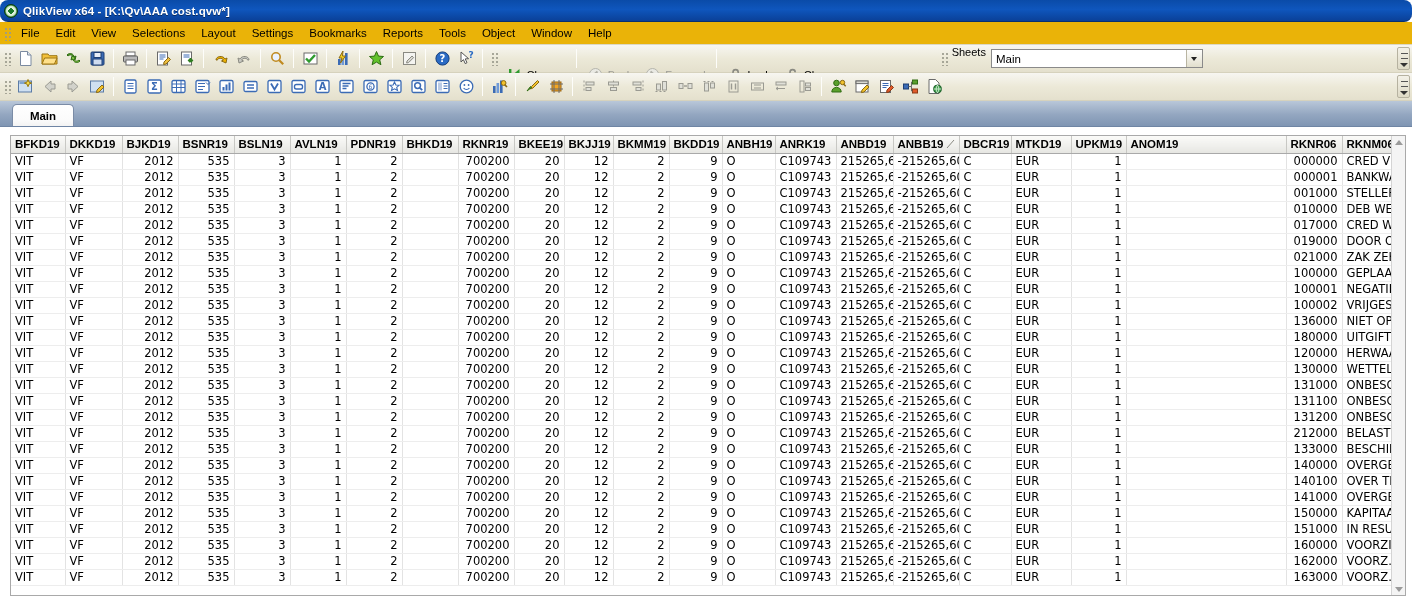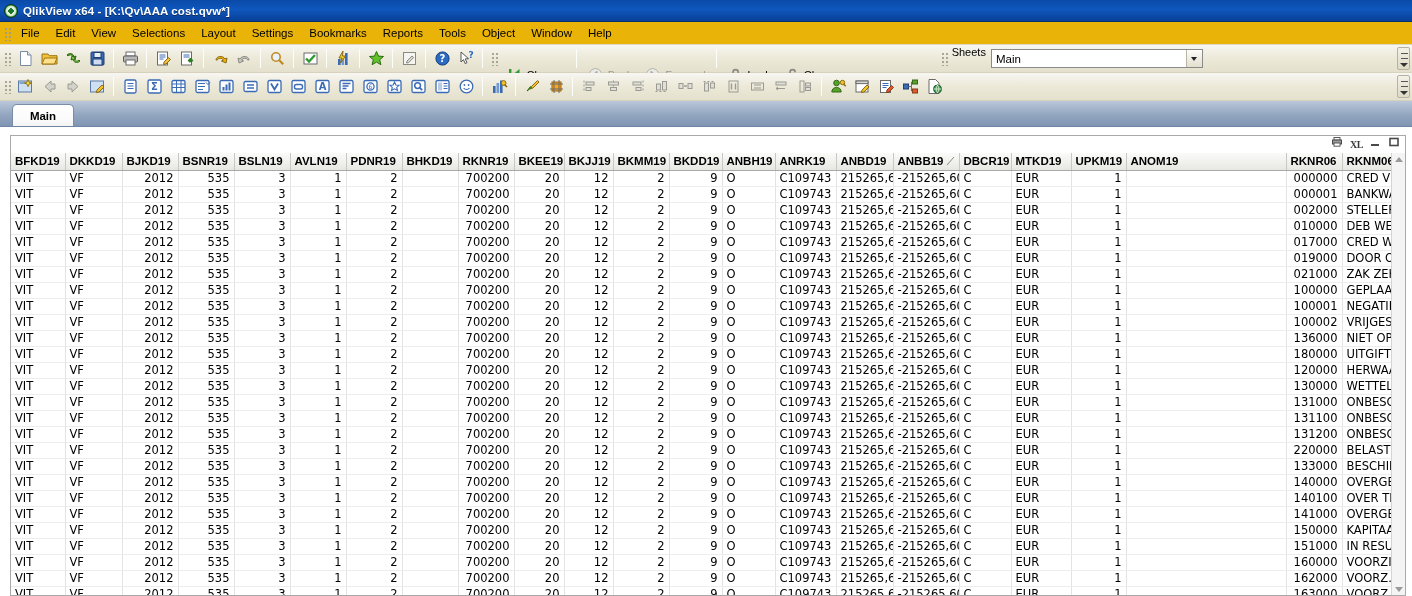--- a/index.html
+++ b/index.html
@@ -12,20 +12,21 @@
   }
 
   
   .titlebar {
     height: 22px;
     background: linear-gradient(to bottom, #0a4ba8 0%, #0f56bd 45%, #0a4097 100%);
     display: flex; align-items: center;
     padding: 0 4px;
     color: #fff;
     border-bottom: 1px solid #08306f;
+    border-radius: 8px;
   }
   .title-logo {
     width: 14px; height: 14px; border-radius: 50%;
     background: radial-gradient(circle at 50% 50%, #1b7a2a 0%, #1b7a2a 30%, #eaf7ea 32%, #cfe9cf 55%, #3a8c3a 70%, #0d4a14 100%);
     border: 1px solid #0c3a10;
     margin-right: 5px; flex: none;
   }
   .title-text {
     font-size: 11.5px; font-weight: bold;
     letter-spacing: 0.1px;
@@ -838,48 +839,20 @@
 
 <div class="tabstrip">
   <div class="sheet-tab">
     <span>Main</span>
   </div>
 </div>
 
 <div class="sheet">
   <div class="tableobj">
 
-    <div class="obj-caption">
-      <div class="cap-btn">
-        <span class="ico">
-            <svg width="12" height="12" viewBox="0 0 12 12">
-          <rect x="3" y="1.5" width="6" height="2.6" fill="#fff" stroke="#5a5a5a"></rect>
-          <rect x="1.5" y="4" width="9" height="4" fill="#9a9a9a" stroke="#4a4a4a"></rect>
-          <rect x="3" y="7" width="6" height="3.2" fill="#fff" stroke="#5a5a5a"></rect>
-            </svg>
-          </span>
-      </div>
-      <div class="cap-btn">
-        <span class="cap-xl">XL</span>
-      </div>
-      <div class="cap-btn">
-        <span class="ico">
-            <svg width="12" height="12" viewBox="0 0 12 12">
-          <rect x="2" y="8" width="8" height="2" fill="#4a4a4a"></rect>
-            </svg>
-          </span>
-      </div>
-      <div class="cap-btn">
-        <span class="ico">
-            <svg width="12" height="12" viewBox="0 0 12 12">
-          <rect x="2" y="2.5" width="8" height="7" fill="none" stroke="#4a4a4a" stroke-width="1.6"></rect>
-            </svg>
-          </span>
-      </div>
-    </div>
 
     <div class="tbl-wrap">
       <div class="tbl-scroll">
         <table class="grid">
           <colgroup id="colgroup">
               <col style="width: 54px;">
               <col style="width: 57px;">
               <col style="width: 56px;">
               <col style="width: 56px;">
               <col style="width: 56px;">
@@ -997,21 +970,21 @@
                 <td class="num">2</td>
                 <td class="num">9</td>
                 <td>O</td>
                 <td>C109743</td>
                 <td class="num">215265,60</td>
                 <td class="num">-215265,60</td>
                 <td>C</td>
                 <td>EUR</td>
                 <td class="num">1</td>
                 <td></td>
-                <td class="num">002000</td>
+                <td class="num">001000</td>
                 <td>STELLERS VAN ZEK VR REK ONDERN</td>
               </tr>
               <tr>
                 <td>VIT</td>
                 <td>VF</td>
                 <td class="num">2012</td>
                 <td class="num">535</td>
                 <td class="num">3</td>
                 <td class="num">1</td>
                 <td class="num">2</td>
@@ -1372,21 +1345,21 @@
                 <td class="num">2</td>
                 <td class="num">9</td>
                 <td>O</td>
                 <td>C109743</td>
                 <td class="num">215265,60</td>
                 <td class="num">-215265,60</td>
                 <td>C</td>
                 <td>EUR</td>
                 <td class="num">1</td>
                 <td></td>
-                <td class="num">220000</td>
+                <td class="num">212000</td>
                 <td>BELASTINGSVRIJE RESERVES</td>
               </tr>
               <tr>
                 <td>VIT</td>
                 <td>VF</td>
                 <td class="num">2012</td>
                 <td class="num">535</td>
                 <td class="num">3</td>
                 <td class="num">1</td>
                 <td class="num">2</td>

